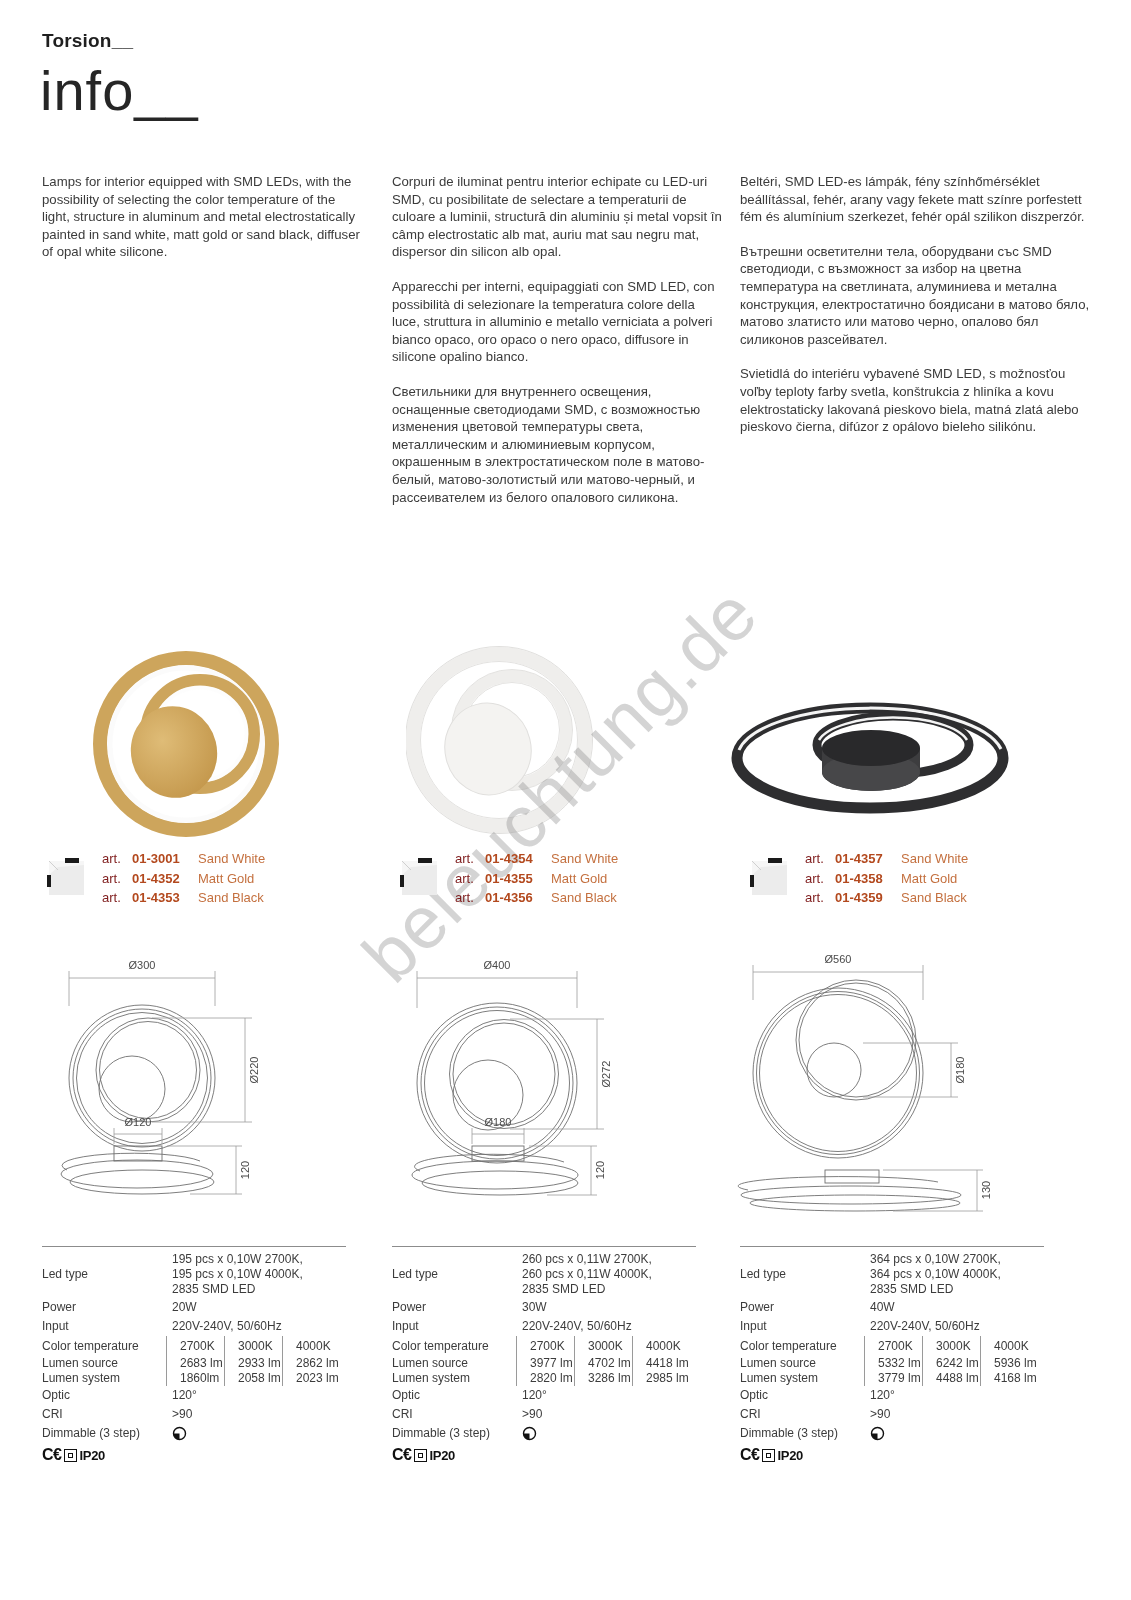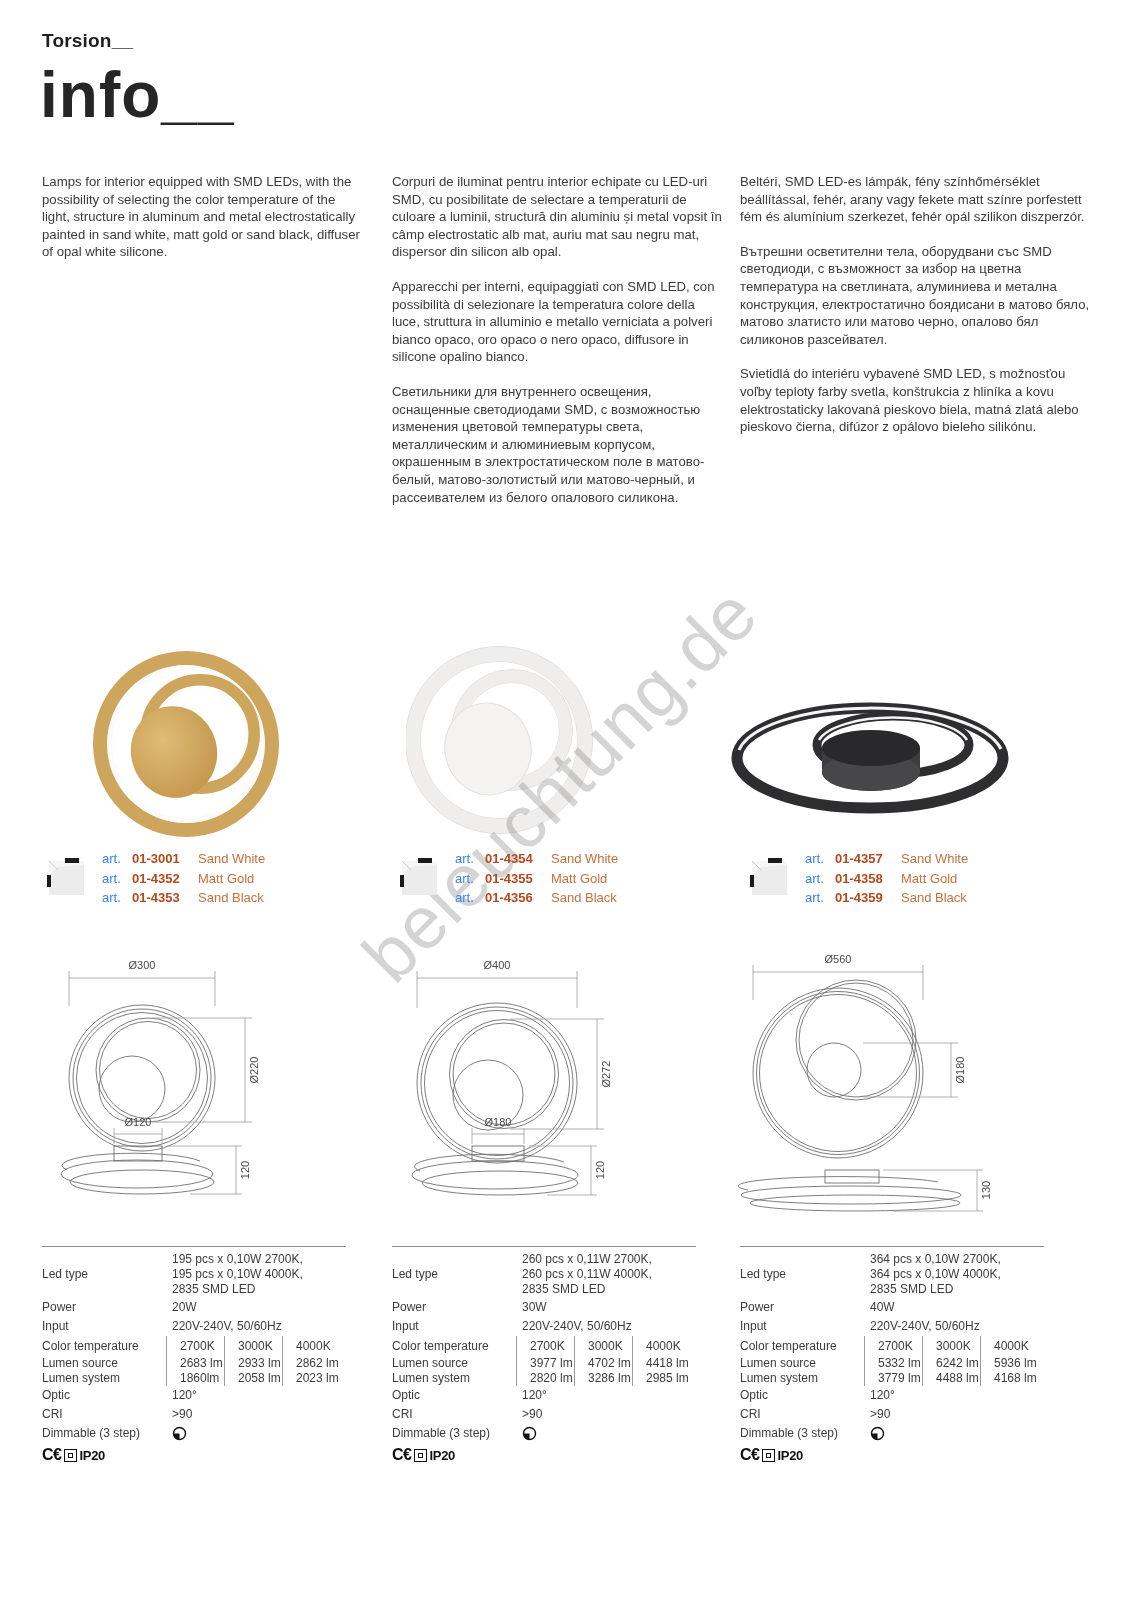--- a/index.html
+++ b/index.html
@@ -2,40 +2,40 @@
 <html><head>
 <meta charset="utf-8">
 <style>
   * { margin:0; padding:0; box-sizing:border-box; }
   html,body { background:#ffffff; }
   #page { position:relative; width:1131px; height:1492px; background:#fff;
           font-family:"Liberation Sans", sans-serif; color:#3c3c3c; overflow:hidden; }
 
   .series { position:absolute; left:42px; top:30px; font-size:19px; font-weight:700;
             color:#1f1f1f; letter-spacing:.2px; }
-  .title  { position:absolute; left:40px; top:58px; font-size:64px; font-weight:700;
+  .title  { position:absolute; left:40px; top:58px; font-size:56px; font-weight:400;
             color:#262626; letter-spacing:1px; }
 
   .intro-col { position:absolute; top:173px; }
   .intro-col p { font-size:13.2px; line-height:17.6px; margin-bottom:17px; color:#3b3b3b; }
 
   .watermark { position:absolute; left:280px; top:742px; width:560px; text-align:center;
                font-size:74px; color:#8f8f8f; opacity:.38; transform:rotate(-45deg);
                letter-spacing:1px; z-index:6; pointer-events:none; }
 
   svg.photo   { position:absolute; z-index:1; }
   svg.diagram { position:absolute; }
   .dline circle, .dline ellipse, .dline rect, .dline path { fill:none; stroke:#6f6f6f; stroke-width:.9; }
   .dim line { stroke:#9c9c9c; stroke-width:.8; }
   text.dt { font-size:11px; fill:#4a4a4a; font-family:"Liberation Sans", sans-serif; }
 
   .art-block { position:absolute; top:849px; display:flex; align-items:flex-start; z-index:7; }
   .box-icon  { margin-right:15px; margin-top:4px; }
   .art-row   { display:flex; align-items:baseline; line-height:19.5px; font-size:13px; }
-  .art-prefix{ color:#3b82f6; width:30px; }
+  .art-prefix{ color:#7f1d1d; width:30px; }
   .art-code  { font-weight:700; color:#b3491e; width:66px; }
   .art-finish{ color:#c4703f; }
 
   .spec  { position:absolute; top:1246px; width:304px; border-top:1px solid #8c8c8c;
            padding-top:5px; font-size:12px; color:#3c3c3c; }
   .srow  { display:flex; line-height:19px; }
   .slabel{ width:130px; flex:none; }
   .led-row { align-items:center; margin-bottom:1px; }
   .led-lines div { line-height:15px; }
   .triple { display:flex; }

